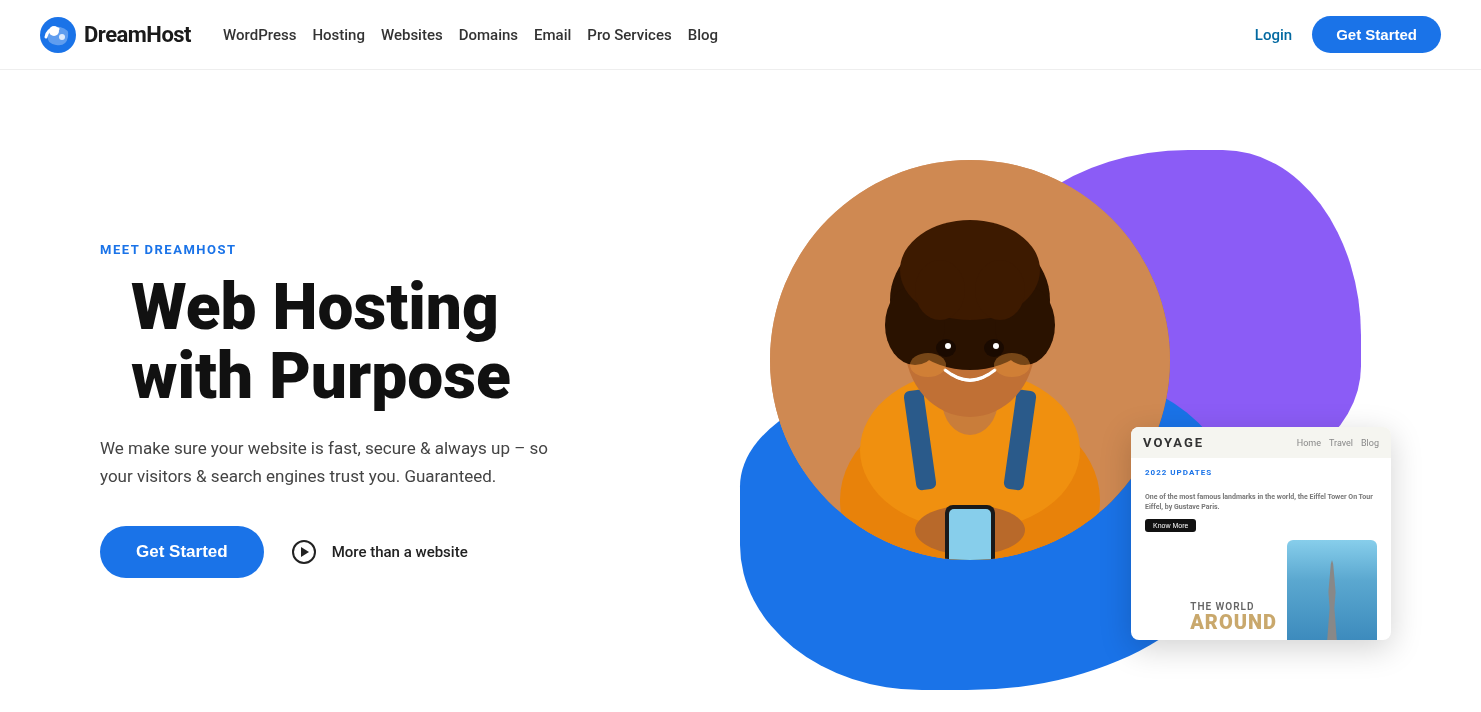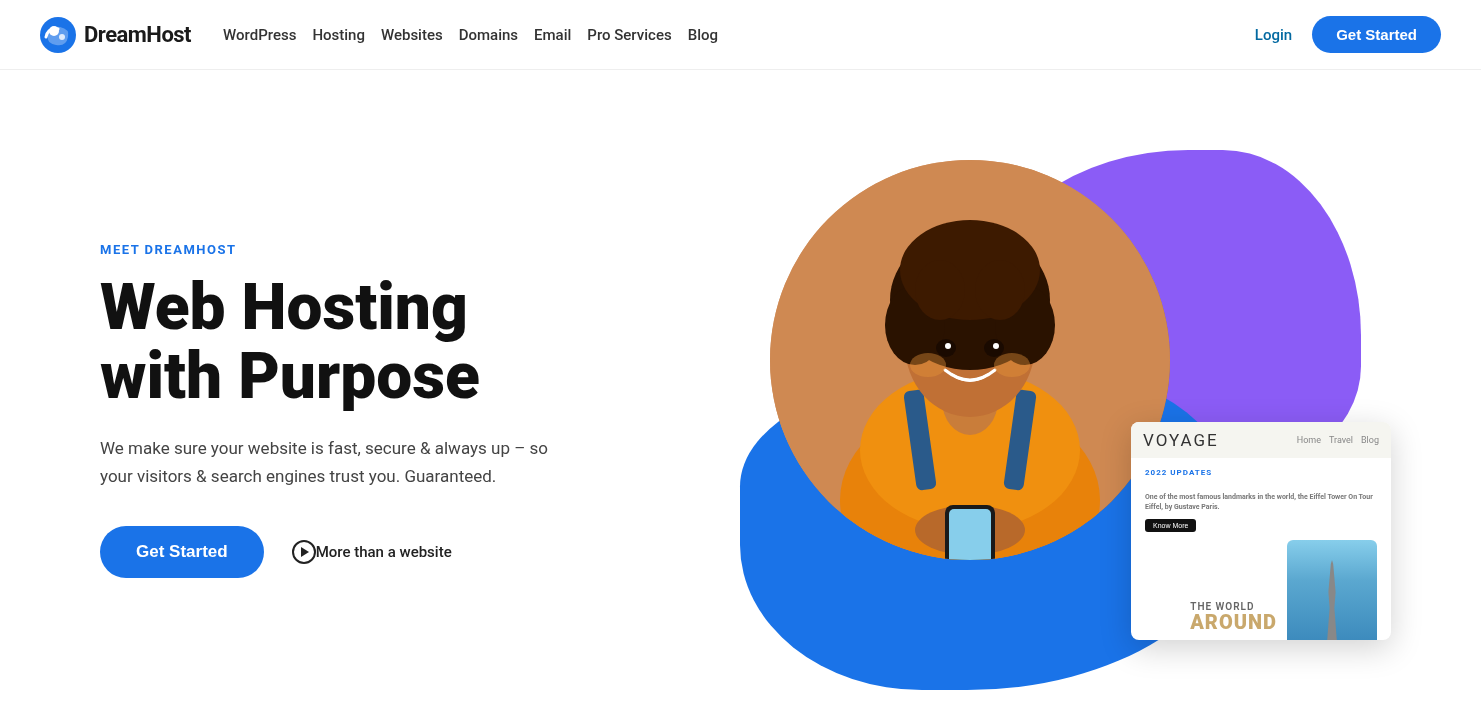--- a/index.html
+++ b/index.html
@@ -93,20 +93,21 @@
       letter-spacing: 1.5px;
       text-transform: uppercase;
       margin-bottom: 16px;
     }
     .hero-heading {
       font-size: 64px;
       font-weight: 900;
       line-height: 1.08;
       color: #111;
       margin-bottom: 24px;
+      margin-left: 31px;
     }
     .hero-subtext {
       font-size: 17px;
       color: #444;
       line-height: 1.6;
       max-width: 480px;
       margin-bottom: 36px;
       margin-top: 21px;
     }
     .hero-actions {
@@ -120,21 +121,21 @@
       border: none;
       border-radius: 30px;
       padding: 16px 36px;
       font-size: 17px;
       font-weight: 700;
       cursor: pointer;
     }
     .more-link {
       display: flex;
       align-items: center;
-      gap: 0;
+      gap: 16px;
       text-decoration: none;
       color: #222;
       font-size: 15px;
       font-weight: 500;
     }
     .play-icon {
       width: 24px;
       height: 24px;
       border: 2px solid #222;
       border-radius: 50%;
@@ -209,22 +210,22 @@
       padding-bottom: 0;
     }
     .card-header {
       background: #f5f5f0;
       padding: 8px 12px;
       display: flex;
       align-items: center;
       justify-content: space-between;
     }
     .card-brand {
-      font-size: 17px;
-      font-weight: 400;
+      font-size: 13px;
+      font-weight: 700;
       letter-spacing: 2px;
       color: #333;
       text-transform: uppercase;
     }
     .card-nav-dots {
       display: flex;
       gap: 8px;
     }
     .card-nav-dot {
       font-size: 9px;

